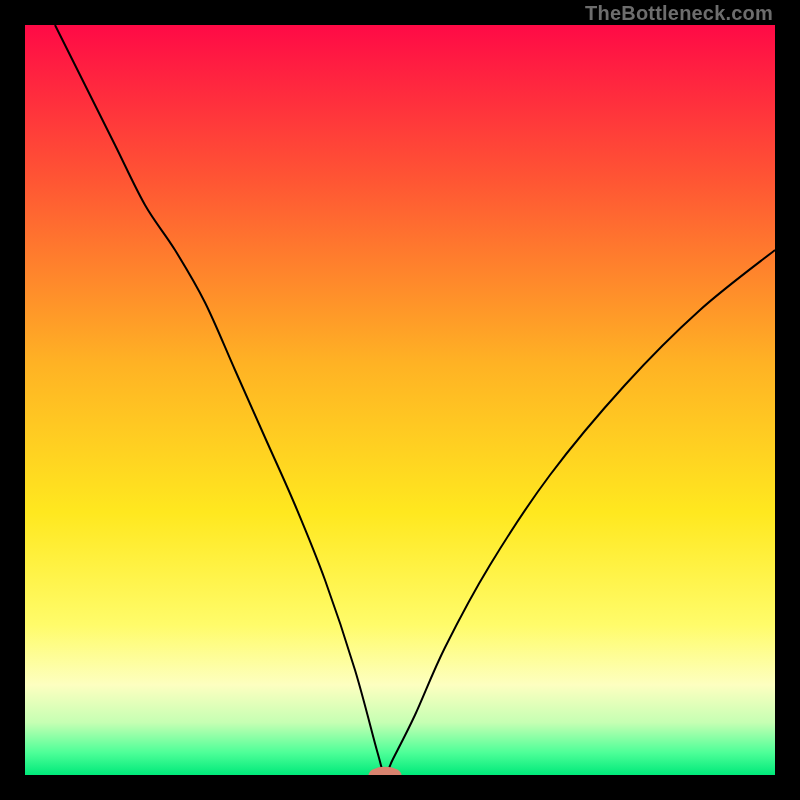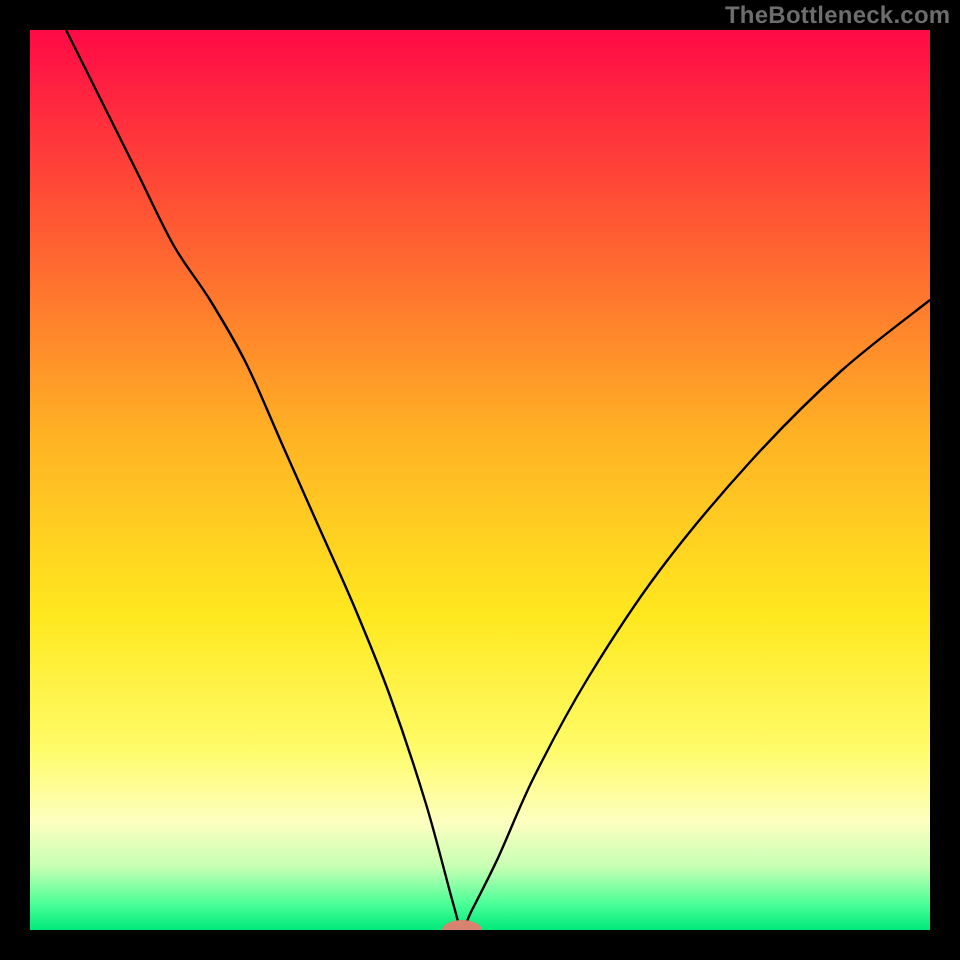--- a/index.html
+++ b/index.html
@@ -19,21 +19,21 @@
   .plot {
     position: absolute;
     left: 25px;
     top: 25px;
     width: 750px;
     height: 750px;
   }
   .watermark {
     position: absolute;
     top: 2px;
-    right: 8px;
+    right: 27px;
     font-family: Arial, Helvetica, sans-serif;
     font-size: 20px;
     font-weight: 600;
     color: #6d6d6d;
     letter-spacing: 0.2px;
   }
   svg { display: block; }
 </style>
 </head>
 <body>

